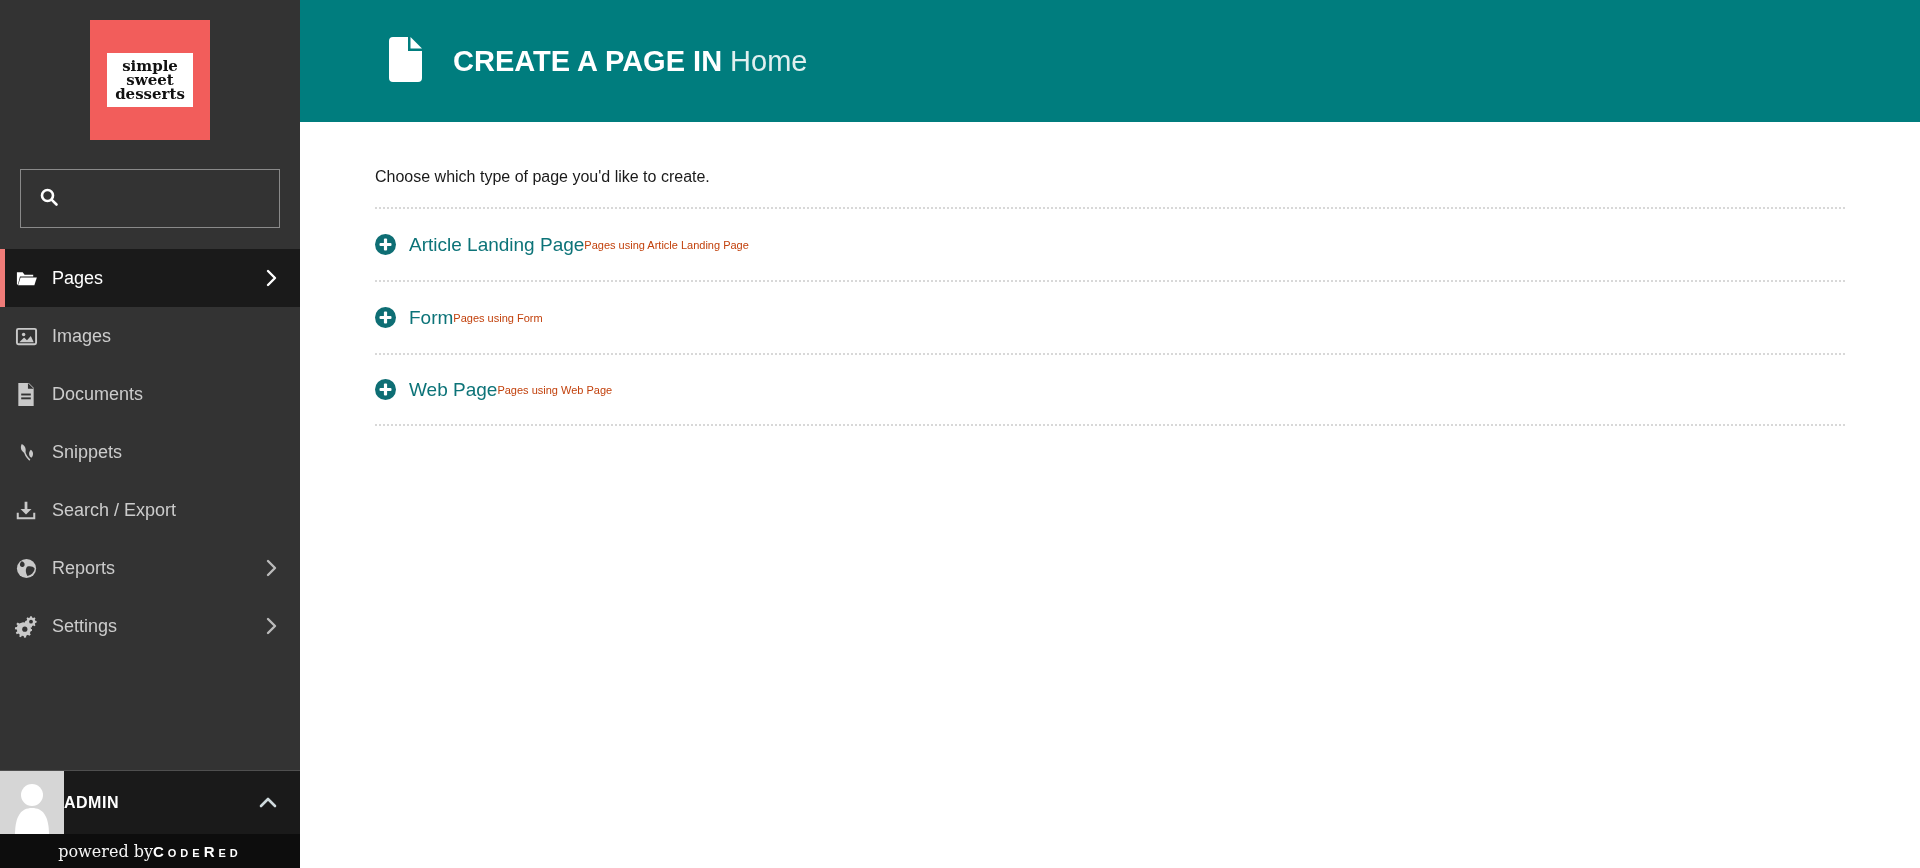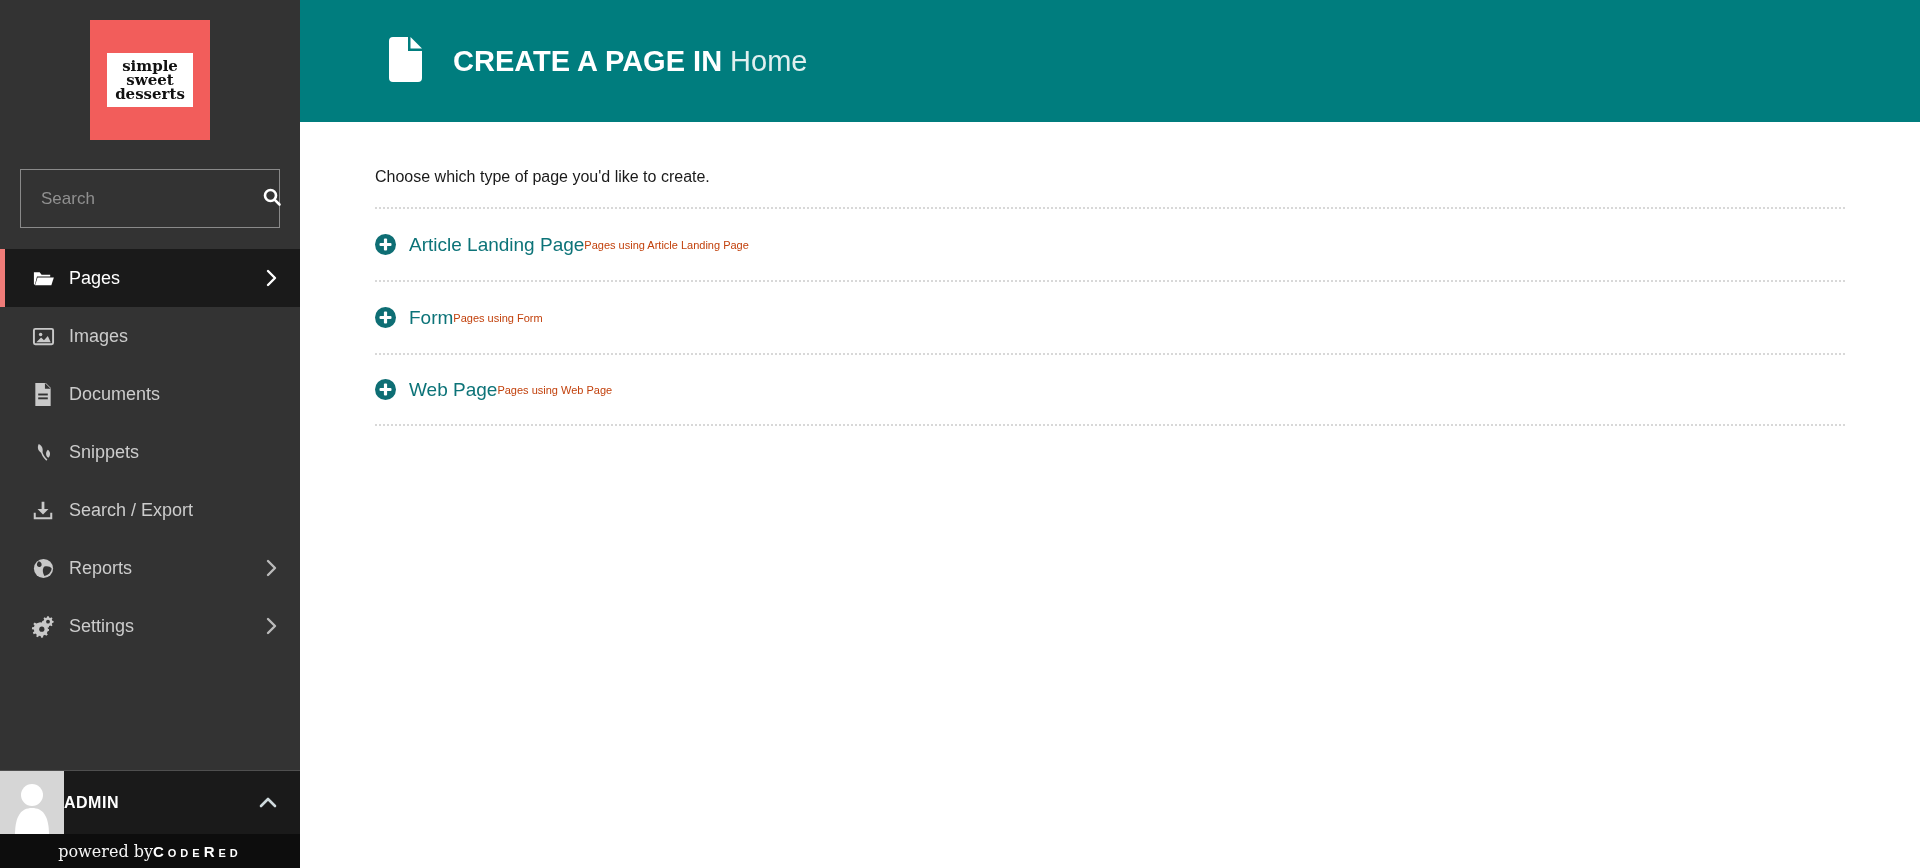--- a/index.html
+++ b/index.html
@@ -55,21 +55,21 @@
     width:56px; height:100%;
     background:transparent; border:none; cursor:pointer;
     display:flex; align-items:center; justify-content:center;
   }
 
   .nav { margin-top:21px; }
   .nav-item {
     height:58px;
     display:flex; align-items:center;
     border-left:5px solid transparent;
-    padding-left:26px; padding-right:22px;
+    padding-left:9px; padding-right:22px;
     color:#cccccc;
     cursor:pointer;
     position:relative;
   }
   .nav-item .mi {
     width:24px; display:flex; justify-content:center; align-items:center;
     flex-shrink:0;
   }
   .nav-item .label {
     margin-left:14px;
@@ -185,21 +185,20 @@
 
   <div class="logo-box">
     <div class="logo-inner">
       <div>simple</div>
       <div>sweet</div>
       <div>desserts</div>
     </div>
   </div>
 
   <div class="search-wrap">
-    <input type="text" placeholder="Search" style="">
     <button class="search-btn">
       <span>
         <svg width="20" height="20" viewBox="0 0 20 20">
           <circle cx="8.5" cy="8.5" r="5.5" fill="none" stroke="#ffffff" stroke-width="2.6"></circle>
           <line x1="12.8" y1="12.8" x2="17.5" y2="17.5" stroke="#ffffff" stroke-width="2.6" stroke-linecap="round"></line>
         </svg>
       </span>
     </button>
   </div>
 

